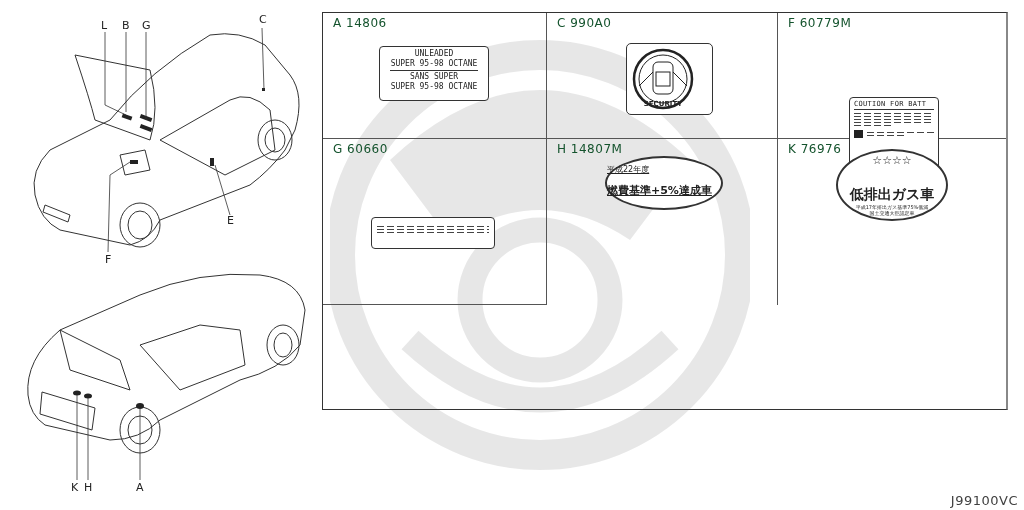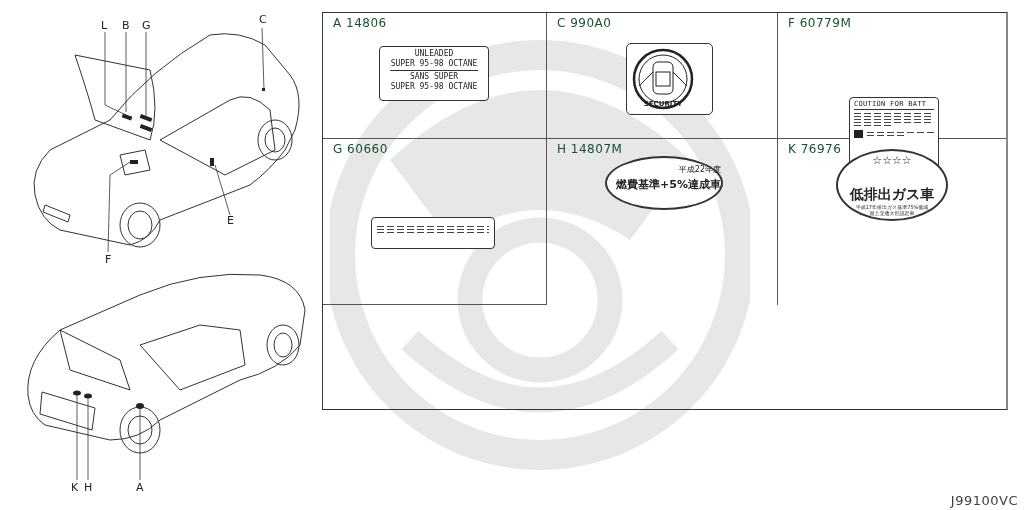--- a/index.html
+++ b/index.html
@@ -17,21 +17,21 @@
   .a-label{left:56px;top:33px;width:110px;height:55px;font-size:8px;line-height:10px;padding:2px 10px;text-align:center;}
   .a-label .sep{border-top:1px solid #333;margin:1px 0;}
   .b-label{left:50px;top:49px;width:128px;height:34px;font-size:6px;text-align:center;padding-top:2px;line-height:9px;font-weight:bold;}
   .b-label .ttl{border-bottom:1px solid #333;margin:0 6px 1px;}
   .c-label{left:79px;top:30px;width:87px;height:72px;border-radius:5px;}
   .dash{display:block;height:1px;background:repeating-linear-gradient(90deg,#444 0 7px,transparent 7px 10px);margin:2px 0;}
   .e-label{left:57px;top:77px;width:124px;height:30px;padding:6px 5px;}
   .g-label{left:48px;top:78px;width:124px;height:32px;padding:6px 5px;}
   .f-label{left:71px;top:41px;width:90px;height:76px;padding:2px 4px;font-size:7px;margin-top:43px;}
   .f-label .ttl{border-bottom:1px solid #333;padding-bottom:1px;margin-bottom:3px;letter-spacing:0.3px;}
-  .h-label{left:58px;top:17px;width:118px;height:54px;border-radius:50%;border:2px solid #333;text-align:right;font-size:11px;font-weight:bold;}
+  .h-label{left:58px;top:17px;width:118px;height:54px;border-radius:50%;border:2px solid #333;text-align:left;font-size:11px;font-weight:bold;text-decoration:underline;}
   .k-label{left:58px;top:10px;width:112px;height:72px;border-radius:50%;border:2px solid #333;text-align:center;}
   .l-label{left:62px;top:32px;width:96px;height:30px;border-radius:6px;font-size:4.5px;padding:3px;}
   .l-tab{position:absolute;left:162px;top:31px;width:8px;height:32px;border:1px solid #333;border-radius:3px;box-sizing:border-box;}
   .refcode{position:absolute;right:6px;bottom:2px;font-size:13px;color:#404040;letter-spacing:0.5px;}
   .callout{position:absolute;font-size:11px;color:#222;}
 </style>
 </head>
 <body>
 
 <svg class="watermark" viewBox="0 0 420 430">
@@ -158,21 +158,21 @@
       <span class="dash"></span>
         <span class="dash"></span>
         <span class="dash"></span>
     </div>
   </div>
 
   <div class="cell last-row">
     <span class="code">H 14807M</span>
     <div class="label h-label">
       <div style="font-size:8px;font-weight:normal;margin-top:6px;">平成22年度</div>
-      <div style="margin-top:2px;">燃費基準+5%達成車</div>
+      <div style="margin-top:8px;">燃費基準+5%達成車</div>
     </div>
   </div>
 
   <div class="cell last-row">
     <span class="code">K 76976</span>
     <div class="label k-label">
       <div style="font-size:11px;margin-top:3px;">☆☆☆☆</div>
       <div style="font-size:14px;font-weight:bold;line-height:15px;margin-top:20px;">低排出ガス車</div>
       <div style="font-size:5px;margin-top:2px;">平成17年排出ガス基準75%低減</div>
       <div style="font-size:5px;">国土交通大臣認定車</div>

